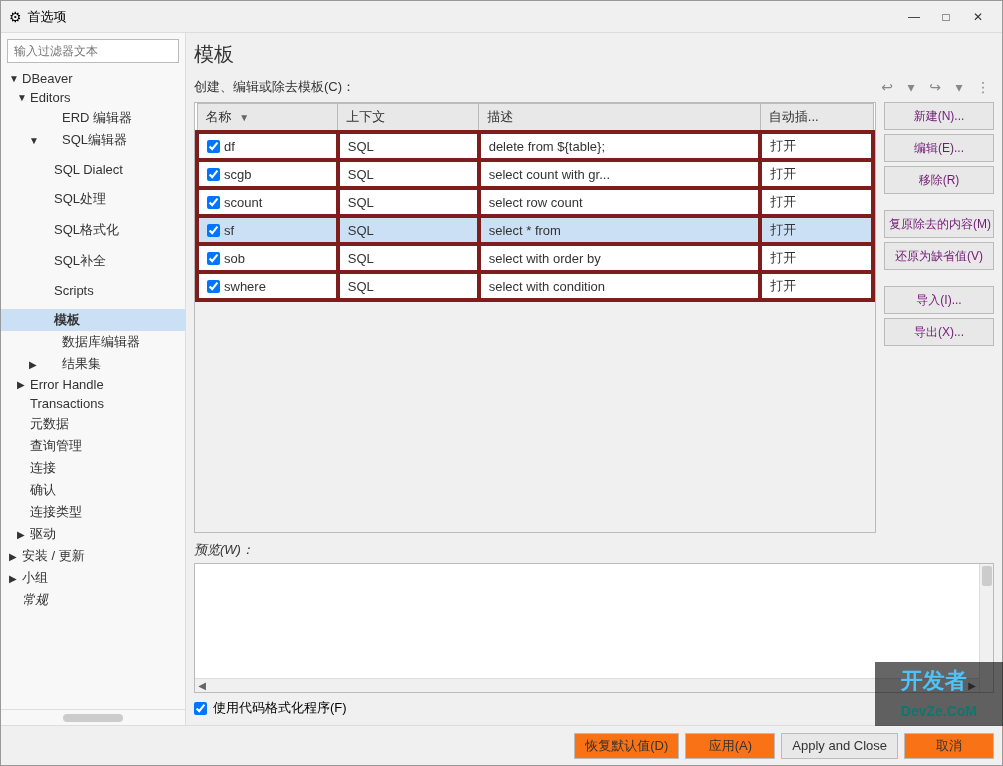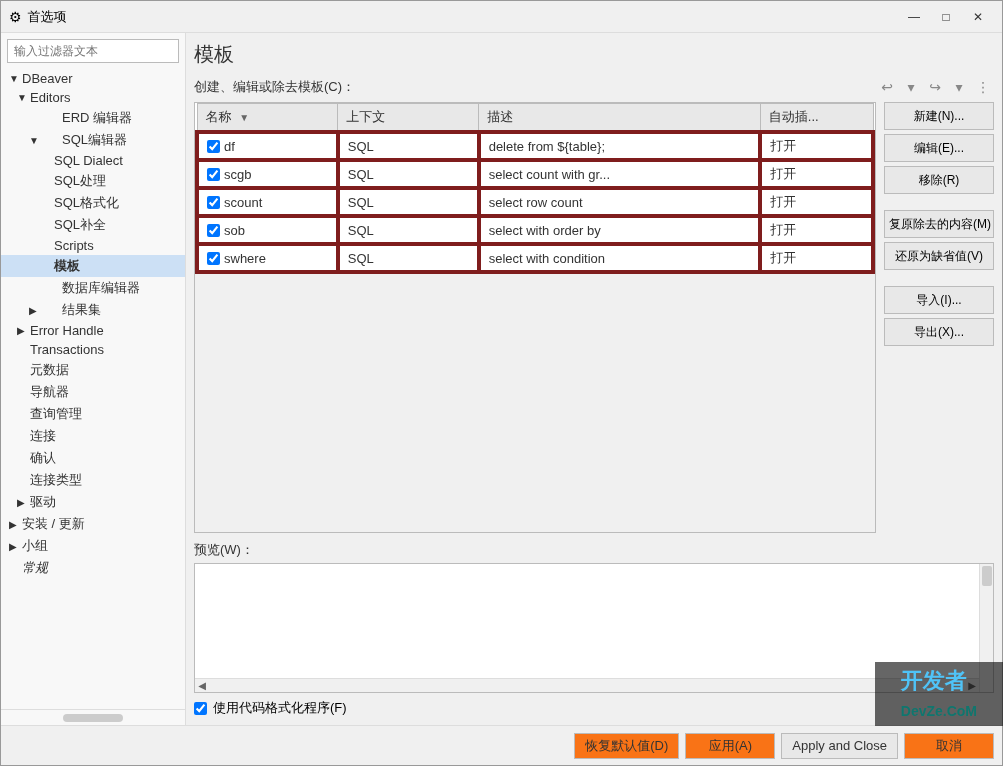--- a/index.html
+++ b/index.html
@@ -20,21 +20,21 @@
     
     .left-panel { width: 185px; background: #f8f8f8; border-right: 1px solid #ddd; display: flex; flex-direction: column; }
     .search-box { margin: 6px; }
     .search-input { width: 100%; height: 24px; border: 1px solid #bbb; padding: 2px 6px; font-size: 12px; background: white; color: #333; }
     .tree-area { flex: 1; overflow-y: auto; overflow-x: hidden; }
     .tree-item { padding: 2px 4px 2px 8px; cursor: pointer; display: flex; align-items: center; color: #333; white-space: nowrap; }
     .tree-item.active { background: #cce0f5; font-weight: bold; }
     .tree-arrow { margin-right: 3px; font-size: 10px; display: inline-block; width: 10px; }
     .tree-indent-1 { padding-left: 16px; }
     .tree-indent-2 { padding-left: 28px; gap: 20px; }
-    .tree-indent-3 { padding-left: 40px; }
+    .tree-indent-3 { padding-left: 40px; margin-top: 9px; }
     .left-panel-bottom { height: 16px; border-top: 1px solid #ddd; display: flex; align-items: center; justify-content: center; }
     .scroll-thumb { width: 60px; height: 8px; background: #ccc; border-radius: 4px; }
     
     
     .right-panel { flex: 1; display: flex; flex-direction: column; background: #f0f0f0; padding: 8px; }
     
     .panel-title { font-size: 20px; font-weight: normal; margin-bottom: 8px; color: #333; }
     
     .toolbar-row { display: flex; align-items: center; justify-content: space-between; margin-bottom: 4px; }
     .toolbar-label { color: #333; }
@@ -52,27 +52,27 @@
     .data-table tr.selected td { background: #cce0f5; }
     
     .table-wrapper { border: 1px solid #bbb; overflow: hidden; flex: 1; min-height: 0; display: flex; flex-direction: column; }
     .table-scroll { overflow-y: auto; flex: 1; }
     
     .checkbox-cell { display: flex; align-items: center; gap: 4px; }
     input[type=checkbox] { width: 13px; height: 13px; cursor: pointer; }
     
     
     .action-buttons { width: 110px; display: flex; flex-direction: column; gap: 4px; margin-left: 8px; padding-top: 0; }
-    .action-btn { height: 28px; background: #e8e8e8; border: 1px solid #bbb; cursor: pointer; text-align: center; color: #000000; padding: 0 4px; white-space: nowrap; font-size: 12px; }
+    .action-btn { height: 28px; background: #e8e8e8; border: 1px solid #bbb; cursor: pointer; text-align: center; color: #701a75; padding: 0 4px; white-space: nowrap; font-size: 12px; }
     .action-btn:disabled { color: #aaa; cursor: default; background: #eeeeee; }
     .action-btn-spacer { height: 8px; }
     
     
     .preview-section { margin-top: 8px; }
-    .preview-label { color: #333; margin-bottom: 4px; }
+    .preview-label { color: #333; margin-bottom: 4px; font-style: italic; }
     .preview-box { width: 100%; height: 130px; background: white; border: 1px solid #bbb; position: relative; overflow: hidden; }
     .preview-scrollbar { position: absolute; right: 0; top: 0; width: 14px; height: 100%; background: #f0f0f0; border-left: 1px solid #ddd; display: flex; flex-direction: column; align-items: center; }
     .preview-scrollbar-thumb { width: 10px; height: 20px; background: #ccc; margin-top: 2px; border-radius: 2px; }
     .preview-hscroll { position: absolute; bottom: 0; left: 0; right: 14px; height: 14px; background: #f0f0f0; border-top: 1px solid #ddd; display: flex; align-items: center; }
     .preview-hscroll-left { width: 14px; height: 14px; display: flex; align-items: center; justify-content: center; font-size: 10px; color: #666; cursor: pointer; }
     .preview-hscroll-right { width: 14px; height: 14px; display: flex; align-items: center; justify-content: center; font-size: 10px; color: #666; cursor: pointer; margin-left: auto; }
 
     
     .formatter-row { display: flex; align-items: center; gap: 6px; margin-top: 6px; }
     
@@ -166,24 +166,20 @@
           <span class="tree-arrow">▶</span>
           <span>Error Handle</span>
         </div>
         <div class="tree-item tree-indent-1">
           <span class="tree-arrow">&nbsp;</span>
           <span>Transactions</span>
         </div>
         <div class="tree-item tree-indent-1">
           <span class="tree-arrow">&nbsp;</span>
           <span>元数据</span>
-        </div>
-        <div class="tree-item tree-indent-1">
-          <span class="tree-arrow">&nbsp;</span>
-          <span>导航器</span>
         </div>
         <div class="tree-item tree-indent-1">
           <span class="tree-arrow">&nbsp;</span>
           <span>查询管理</span>
         </div>
         <div class="tree-item tree-indent-1">
           <span class="tree-arrow">&nbsp;</span>
           <span>连接</span>
         </div>
         <div class="tree-item tree-indent-1">
@@ -280,20 +276,31 @@
       <td class="col-name">
                         <div class="checkbox-cell">
                           <input type="checkbox" checked="" style="">
                           <span>scount</span>
                         </div>
                       </td>
       <td class="col-ctx">SQL</td>
       <td class="col-desc">select row count</td>
       <td class="col-auto">打开</td>
     </tr>
+                    <tr class="selected">
+      <td class="col-name">
+                        <div class="checkbox-cell">
+                          <input type="checkbox" checked="" style="">
+                          <span>sf</span>
+                        </div>
+                      </td>
+      <td class="col-ctx">SQL</td>
+      <td class="col-desc">select * from</td>
+      <td class="col-auto">打开</td>
+    </tr>
                     <tr>
       <td class="col-name">
                         <div class="checkbox-cell">
                           <input type="checkbox" checked="" style="">
                           <span>sob</span>
                         </div>
                       </td>
       <td class="col-ctx">SQL</td>
       <td class="col-desc">select with order by</td>
       <td class="col-auto">打开</td>

